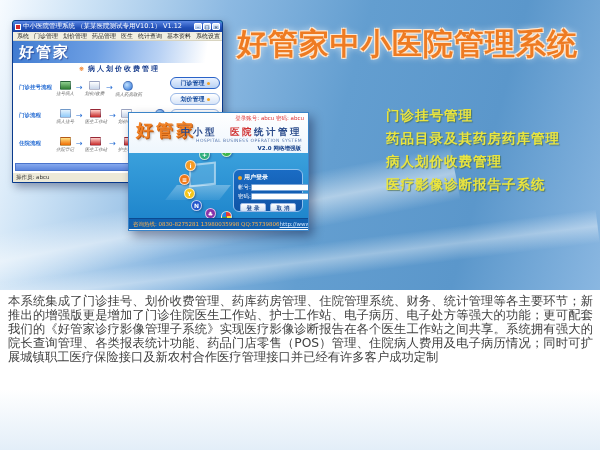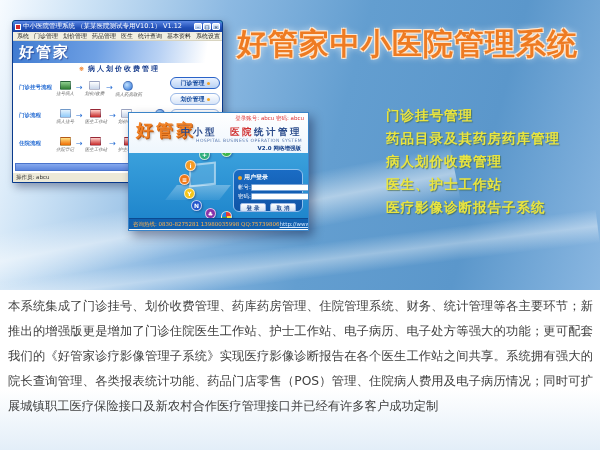--- a/index.html
+++ b/index.html
@@ -112,40 +112,39 @@
   .lg-btns{display:flex;justify-content:space-between;margin-top:3px;padding:0 2px;}
   .lg-btn{width:26px;height:9px;background:linear-gradient(#ffffff,#cfe0f4);border:1px solid #9ab8e6;
     border-radius:2px;font-size:5.5px;color:#123f8a;font-weight:bold;text-align:center;line-height:8px;}
   .w2-footer{height:11px;background:#1261b0;border-top:1px solid #0c4a90;
     display:flex;justify-content:space-between;align-items:center;padding:0 4px;}
   .w2-hotline{font-size:5.5px;color:#ffb14a;white-space:nowrap;}
   .w2-url{font-size:5.5px;color:#cfe6ff;text-decoration:underline;white-space:nowrap;}
 
   
   .description{position:absolute;left:8px;top:294px;width:585px;
-    font-size:12.3px;line-height:25px;color:#3f3f3f;text-align:justify;}
+    font-size:12.3px;line-height:14px;color:#3f3f3f;text-align:justify;}
 </style>
 </head>
 <body>
 
 <div class="stage">
 
   <div class="bg-top">
     <div class="bg-stripe1"></div>
     <div class="bg-stripe2"></div>
   </div>
   <div class="bg-bottom"></div>
 
   <div class="main-title">好管家中小医院管理系统</div>
 
   <div class="features">
     <div class="feature">门诊挂号管理</div>
     <div class="feature">药品目录及其药房药库管理</div>
     <div class="feature">病人划价收费管理</div>
-    <div class="feature">医生、护士工作站</div>
     <div class="feature">医疗影像诊断报告子系统</div>
   </div>
 
   <div class="win1">
     <div class="w1-titlebar">
       <span class="w1-appicon"></span>
       <span class="w1-title-text">中小医院管理系统 （某某医院测试专用V10.1） V1.12</span>
       <span class="w1-btn">–</span>
       <span class="w1-btn">□</span>
       <span class="w1-btn">×</span>

